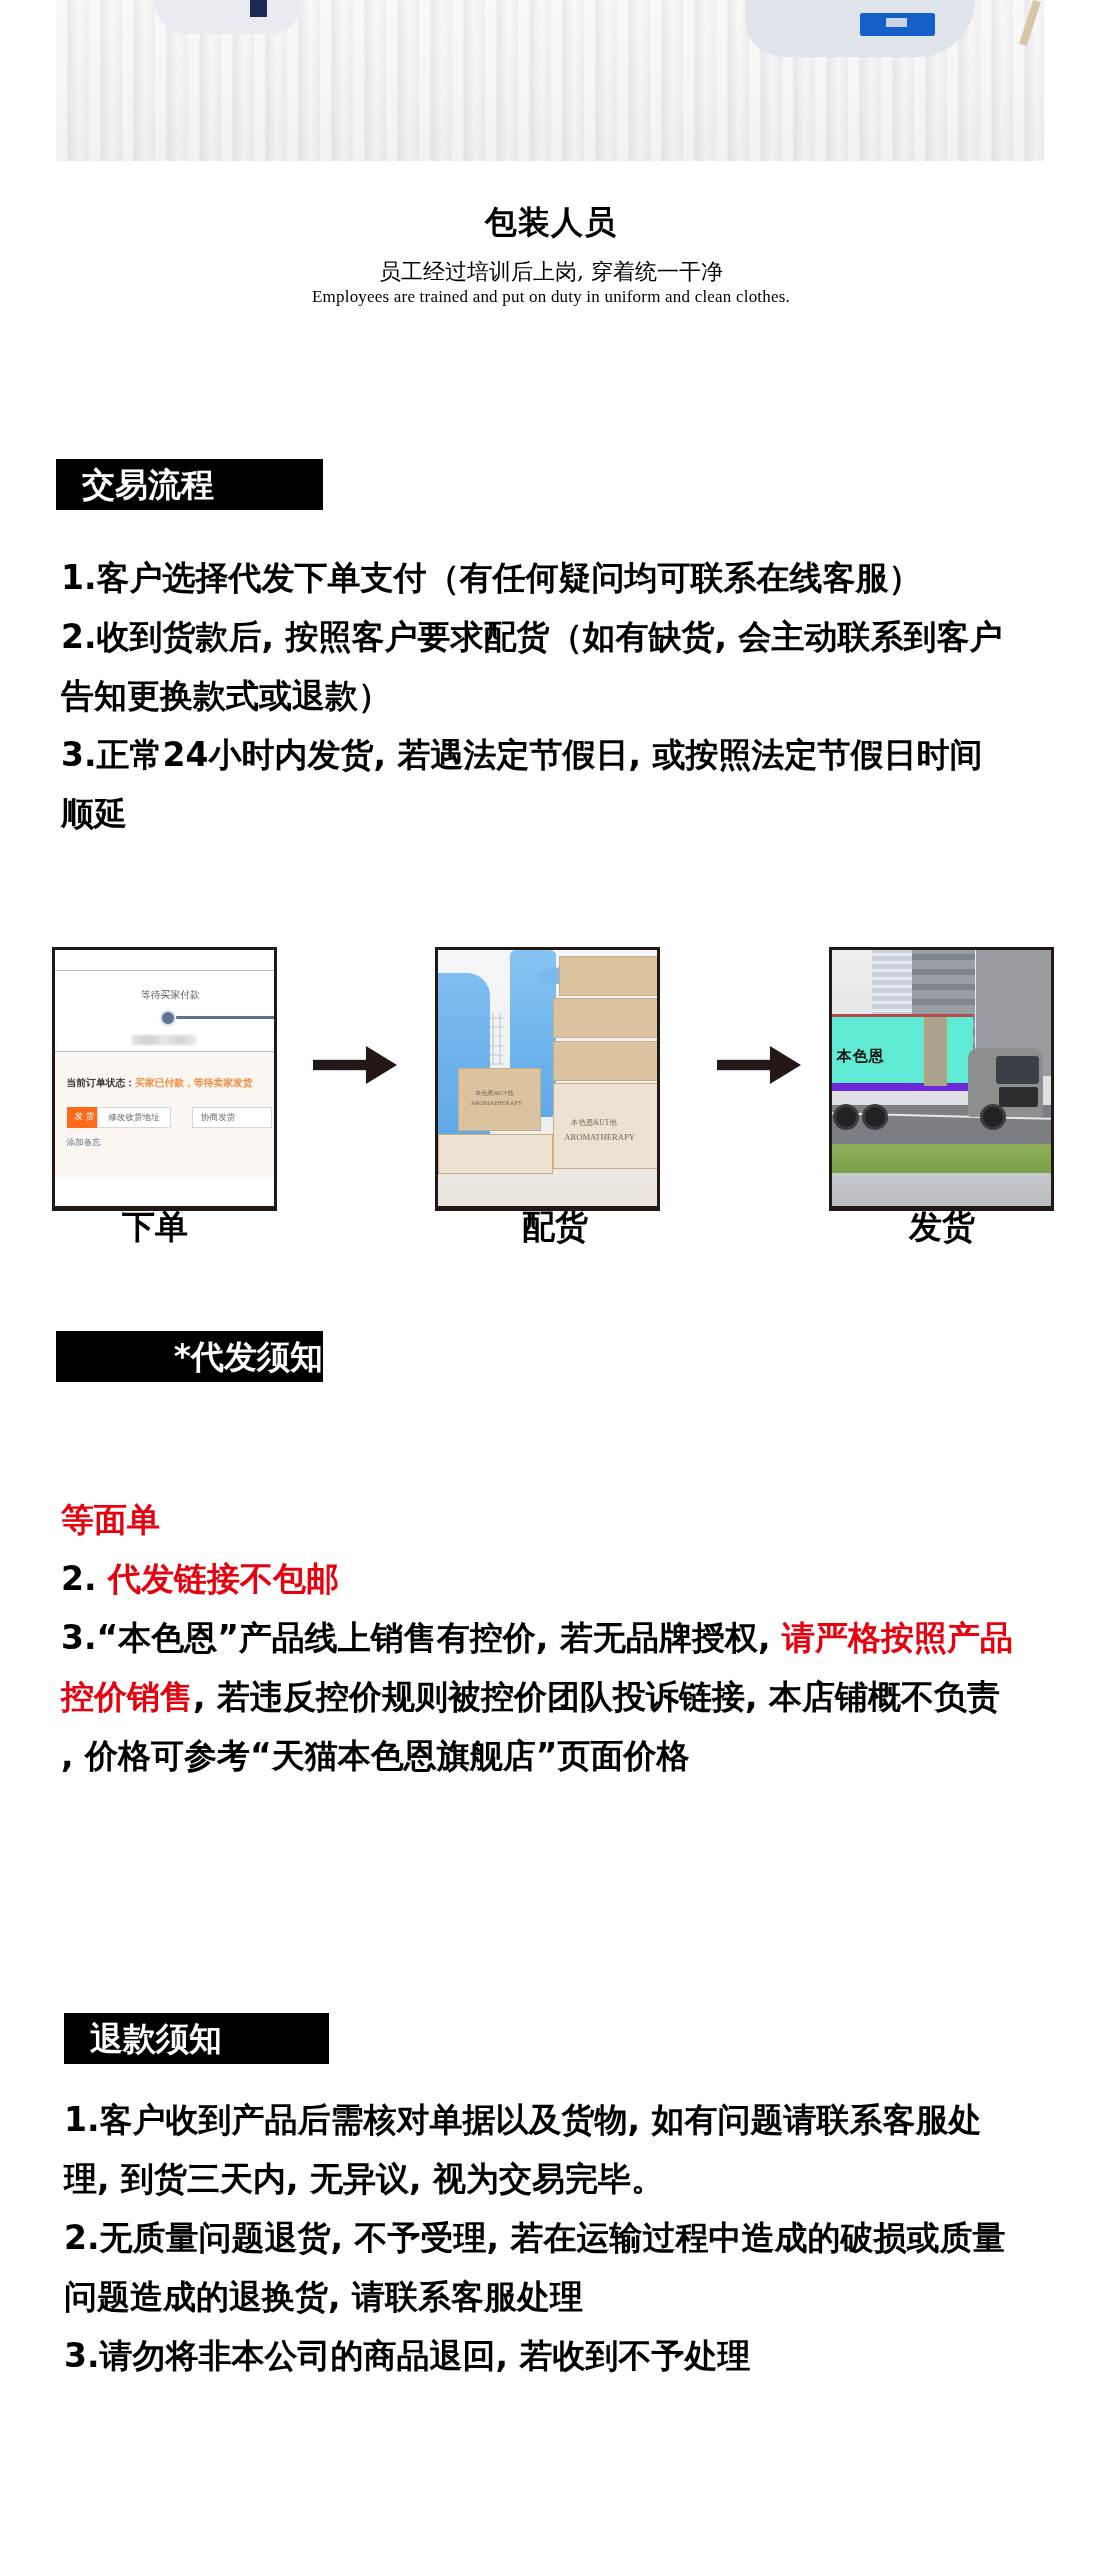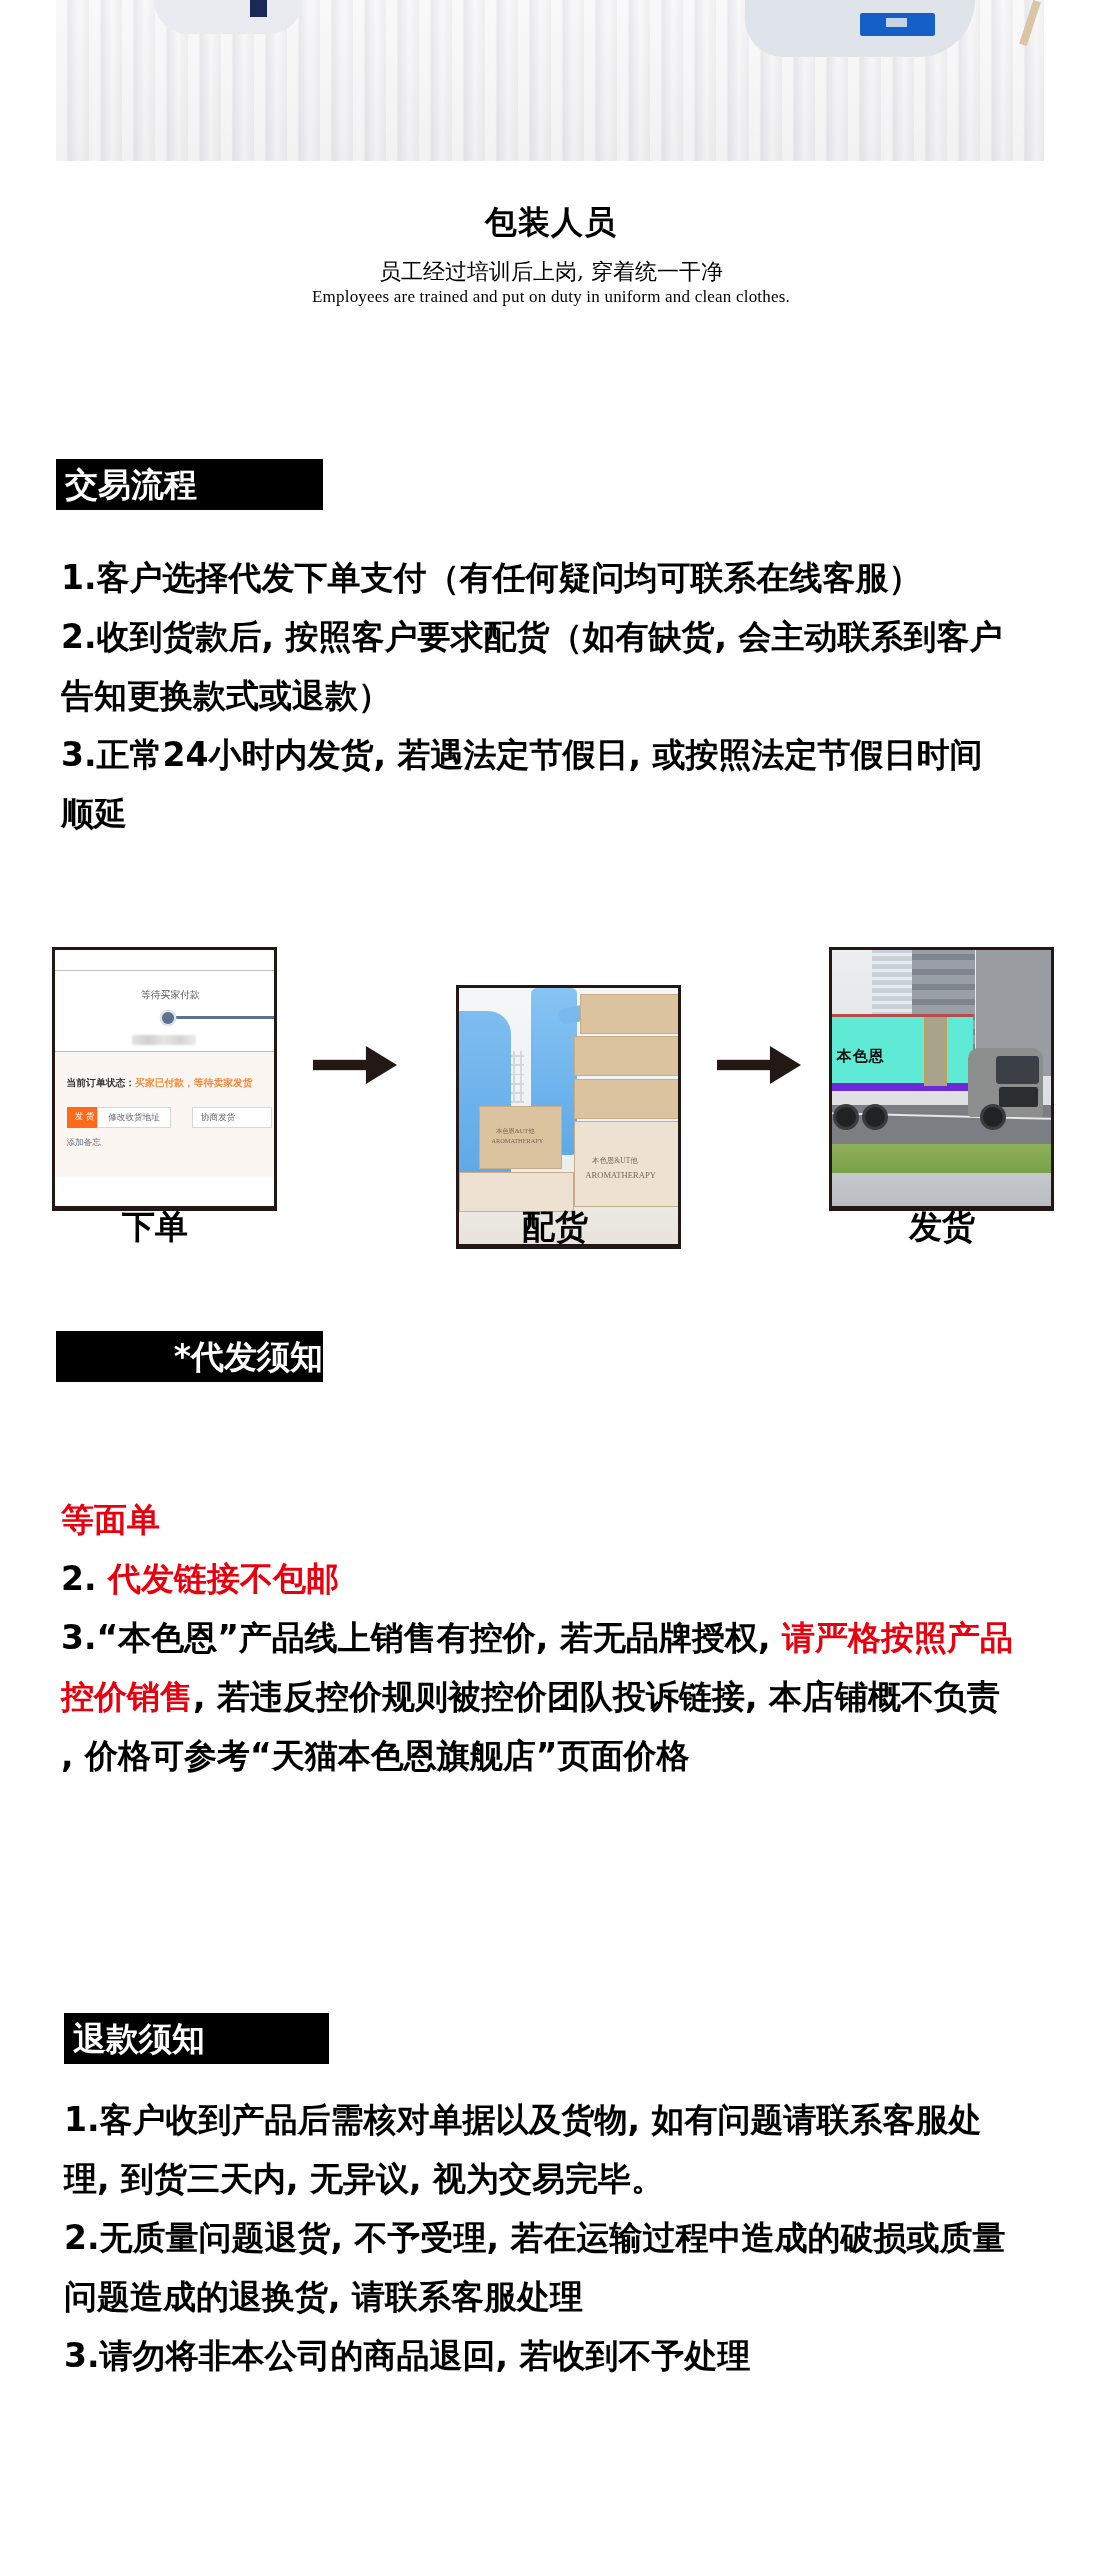--- a/index.html
+++ b/index.html
@@ -22,21 +22,21 @@
   .hero-photo .wood { position: absolute; left: 970px; top: 0; width: 8px; height: 46px; background: #d9c6a6; transform: rotate(18deg); }
 
   
   .caption-title { position: absolute; left: 0; width: 1102px; top: 201px; text-align: center; font-size: 32px; font-weight: 700; letter-spacing: 1.1px; font-family: "DejaVu Sans", sans-serif; }
   .caption-sub { position: absolute; left: 0; width: 1102px; top: 257px; text-align: center; font-size: 22px; font-family: "DejaVu Serif", "Liberation Serif", serif; }
   .caption-en { position: absolute; left: 0; width: 1102px; top: 287px; text-align: center; font-size: 17px; font-family: "Liberation Serif", "DejaVu Serif", serif; letter-spacing: 0.2px; }
 
   
   .section-bar {
     position: absolute; height: 51px; width: 267px; background: #000; color: #fff;
-    font-size: 33px; font-weight: 700; line-height: 51px; padding-left: 9px;
+    font-size: 33px; font-weight: 700; line-height: 51px; padding-left: 26px;
     font-family: "DejaVu Sans", sans-serif;
   }
 
   
   .text-block {
     position: absolute; left: 61px; width: 999px;
     font-size: 33px; font-weight: 700; line-height: 59px;
     font-family: "DejaVu Sans", sans-serif; color: #000;
   }
   .text-block .line { display: block; white-space: nowrap; }
@@ -135,21 +135,21 @@
       <div class="order-note">添加备忘</div>
     </div>
   </div>
 </div>
 
 <svg class="arrow" style="left:313px;" viewBox="0 0 146 66">
   <rect x="0" y="24" width="100" height="18" fill="#231815"></rect>
   <polygon points="92,0 146,33 92,66" fill="#231815"></polygon>
 </svg>
 
-<div class="flow-frame" style="left:456px;margin-top:38px;">
+<div class="flow-frame" style="left:435px;">
   <div class="inner">
     <div class="pack-bg"></div>
     <div class="pack-window"></div>
     <div class="pack-worker-center"></div>
     <div class="pack-arm"></div>
     <div class="pack-box" style="left:121px; top:5.7px; width:100px; height:40px;"></div>
     <div class="pack-box" style="left:115px; top:48px; width:106px; height:40px;"></div>
     <div class="pack-box" style="left:115px; top:91px; width:106px; height:40px;"></div>
     <div class="pack-worker-left"></div>
     <div class="pack-box" style="left:20px; top:118px; width:83px; height:63px;">

